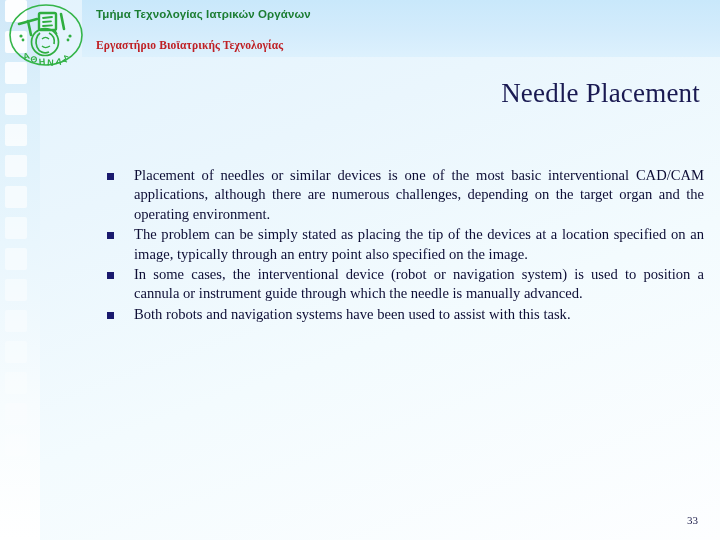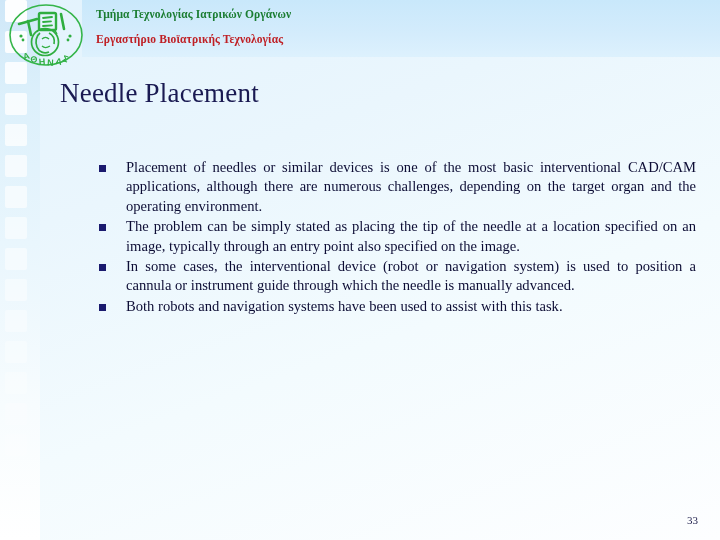--- a/index.html
+++ b/index.html
@@ -77,59 +77,59 @@
 
   
   .header-text {
     position: absolute;
     left: 96px;
     top: 8px;
     z-index: 5;
     line-height: 1.12;
   }
   .dept-line1 {
-    font-family: Liberation Serif, serif;
+    font-family: Liberation Sans, sans-serif;
     font-size: 11.5px;
     font-weight: bold;
     color: #1b7d32;
     letter-spacing: 0.1px;
     white-space: nowrap;
   }
   .dept-line2 {
     font-family: "Liberation Serif", serif;
     font-size: 11.5px;
     font-weight: bold;
     color: #bf2025;
     letter-spacing: 0.1px;
     white-space: nowrap;
-    margin-top: 12px;
+    margin-top: 18px;
   }
 
   
   .slide-title {
     position: absolute;
     left: 60px;
     top: 78px;
     width: 640px;
-    text-align: left;
+    text-align: right;
     font-family: "Liberation Serif", serif;
     font-size: 27px;
     color: #1a1a52;
     letter-spacing: 0.2px;
     z-index: 3;
   }
 
   
   .body-list {
     position: absolute;
     left: 96px;
     top: 158px;
     width: 600px;
     z-index: 3;
-    margin: 0;
+    margin: 8px;
     padding: 0;
     list-style: none;
   }
   .bullet-row {
     position: relative;
     padding-left: 30px;
     margin-bottom: 1px;
   }
   .bullet-mark {
     position: absolute;
@@ -247,21 +247,21 @@
 
   <div class="slide-title">Needle Placement</div>
 
   <ul class="body-list" id="bullet-list">
       <li class="bullet-row">
         <span class="bullet-mark"></span>
         <span class="bullet-text">Placement of needles or similar devices is one of the most basic interventional CAD/CAM applications, although there are numerous challenges, depending on the target organ and the operating environment.</span>
       </li>
       <li class="bullet-row">
         <span class="bullet-mark"></span>
-        <span class="bullet-text">The problem can be simply stated as placing the tip of the needle at a location specified on an image, typically through an entry point also specified on the image.</span>
+        <span class="bullet-text">The problem can be simply stated as placing the tip of the devices at a location specified on an image, typically through an entry point also specified on the image.</span>
       </li>
       <li class="bullet-row">
         <span class="bullet-mark"></span>
         <span class="bullet-text">In some cases, the interventional device (robot or navigation system) is used to position a cannula or instrument guide through which the needle is manually advanced.</span>
       </li>
       <li class="bullet-row">
         <span class="bullet-mark"></span>
         <span class="bullet-text">Both robots and navigation systems have been used to assist with this task.</span>
       </li>
     </ul>

